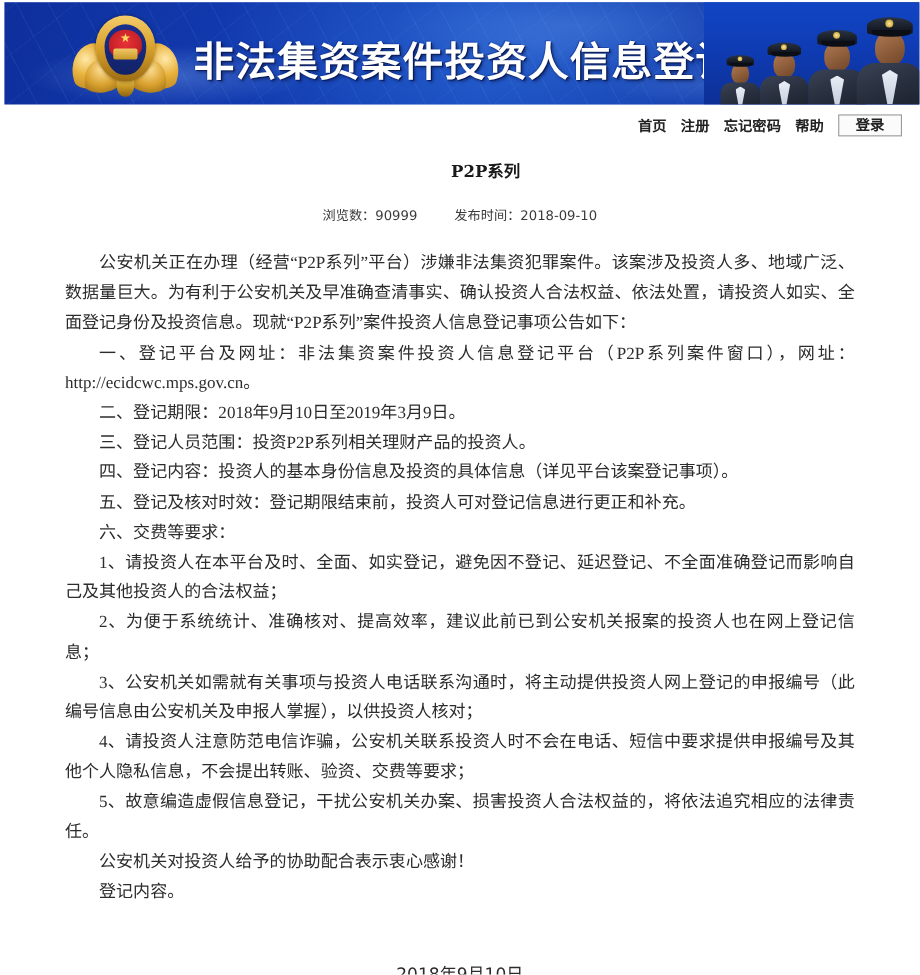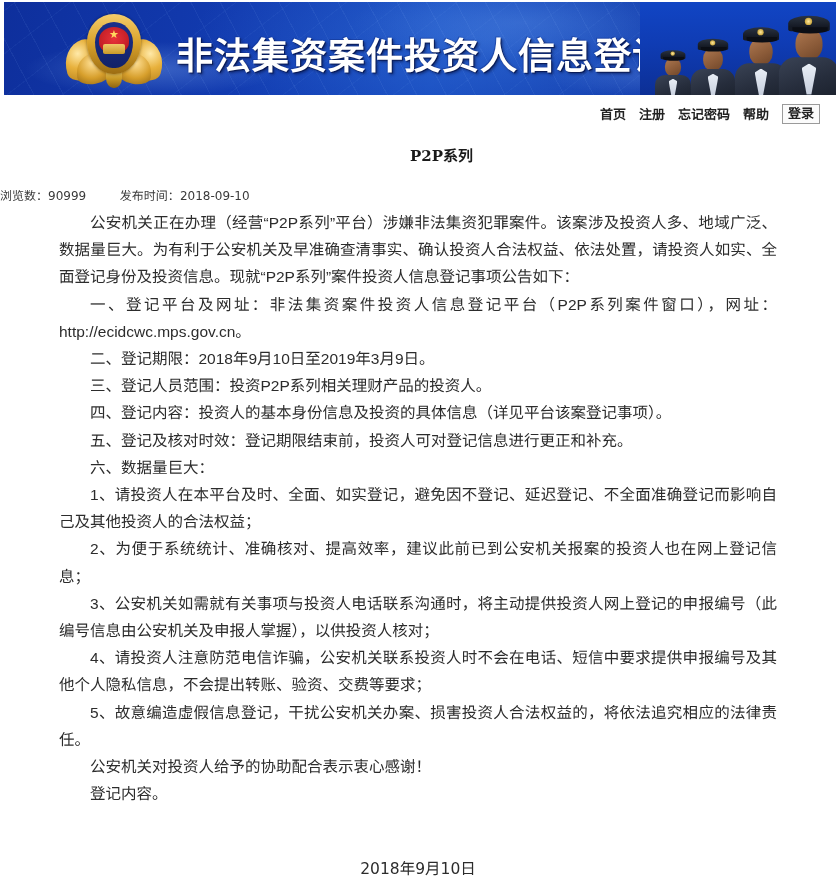--- a/index.html
+++ b/index.html
@@ -238,21 +238,21 @@
     text-decoration: none;
     cursor: pointer;
     white-space: nowrap;
   }
   .topnav .login-btn {
     font-weight: bold;
     font-size: 13px;
     color: #222222;
     border: 1px solid #9a9a9a;
     background: #fbfbfb;
-    padding: 1px 5px 2px;
+    padding: 1px 15px 2px;
     cursor: pointer;
     line-height: 15px;
   }
 
   
   .article {
     position: absolute;
     left: 0;
     top: 136px;
     width: 836px;
@@ -260,35 +260,36 @@
   .art-title {
     text-align: center;
     font-family: "DejaVu Serif", "Liberation Serif", serif;
     font-size: 15px;
     font-weight: bold;
     color: #1a1a1a;
     margin-top: 8px;
     padding-left: 47px;
   }
   .art-meta {
+    text-align: center;
     font-size: 12px;
     color: #3a3a3a;
     margin-top: 21px;
   }
   .art-meta .meta-item { display: inline-block; }
   .art-meta .meta-gap { display: inline-block; width: 26px; }
 
   .art-body {
-    margin: 6px auto 0;
+    margin: 23px auto 0;
     width: 718px;
     font-size: 15.5px;
     line-height: 27.2px;
     color: #2c2c2c;
     text-align: justify;
-    font-family: Liberation Sans, sans-serif;
+    font-family: Liberation Serif, serif;
   }
   .art-body p {
     margin: 0;
     text-indent: 2em;
   }
   .art-date {
     margin: 49px auto 0;
     width: 718px;
     text-align: center;
     font-size: 15.5px;
@@ -370,21 +371,21 @@
     <span class="meta-item">发布时间：</span><span class="meta-item">2018-09-10</span>
   </div>
 
   <div class="art-body">
     <p>公安机关正在办理（经营“P2P系列”平台）涉嫌非法集资犯罪案件。该案涉及投资人多、地域广泛、数据量巨大。为有利于公安机关及早准确查清事实、确认投资人合法权益、依法处置，请投资人如实、全面登记身份及投资信息。现就“P2P系列”案件投资人信息登记事项公告如下：</p>
     <p>一、登记平台及网址：非法集资案件投资人信息登记平台（P2P系列案件窗口），网址：http://ecidcwc.mps.gov.cn。</p>
     <p>二、登记期限：2018年9月10日至2019年3月9日。</p>
     <p>三、登记人员范围：投资P2P系列相关理财产品的投资人。</p>
     <p>四、登记内容：投资人的基本身份信息及投资的具体信息（详见平台该案登记事项）。</p>
     <p>五、登记及核对时效：登记期限结束前，投资人可对登记信息进行更正和补充。</p>
-    <p>六、数据量巨大：</p>
+    <p>六、交费等要求：</p>
     <p>1、请投资人在本平台及时、全面、如实登记，避免因不登记、延迟登记、不全面准确登记而影响自己及其他投资人的合法权益；</p>
     <p>2、为便于系统统计、准确核对、提高效率，建议此前已到公安机关报案的投资人也在网上登记信息；</p>
     <p>3、公安机关如需就有关事项与投资人电话联系沟通时，将主动提供投资人网上登记的申报编号（此编号信息由公安机关及申报人掌握），以供投资人核对；</p>
     <p>4、请投资人注意防范电信诈骗，公安机关联系投资人时不会在电话、短信中要求提供申报编号及其他个人隐私信息，不会提出转账、验资、交费等要求；</p>
     <p>5、故意编造虚假信息登记，干扰公安机关办案、损害投资人合法权益的，将依法追究相应的法律责任。</p>
     <p>公安机关对投资人给予的协助配合表示衷心感谢！</p>
     <p>登记内容。</p>
   </div>
 
   <div class="art-date">2018年9月10日</div>

